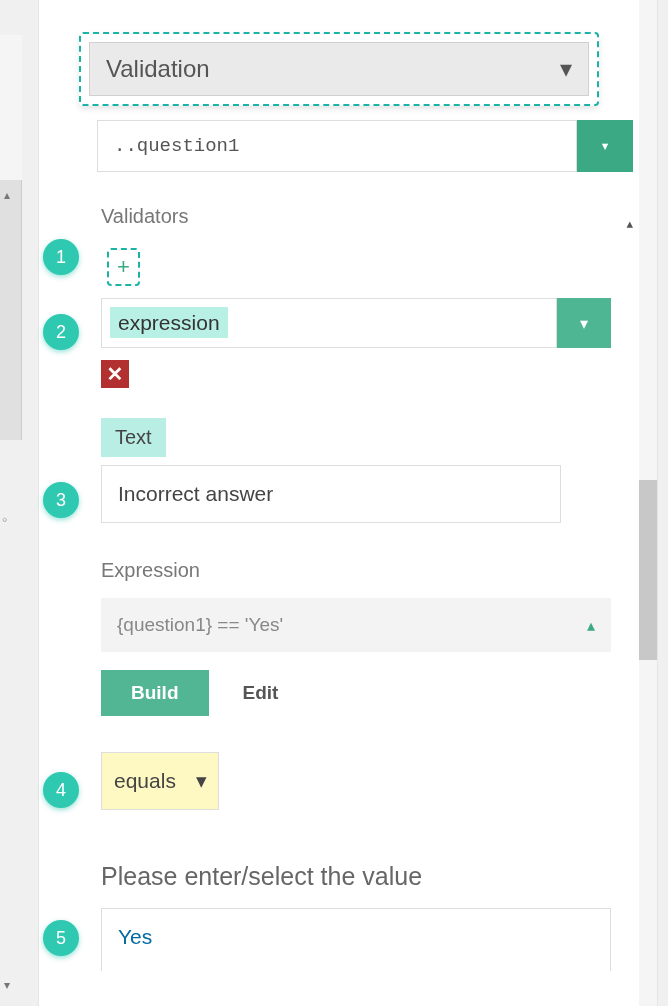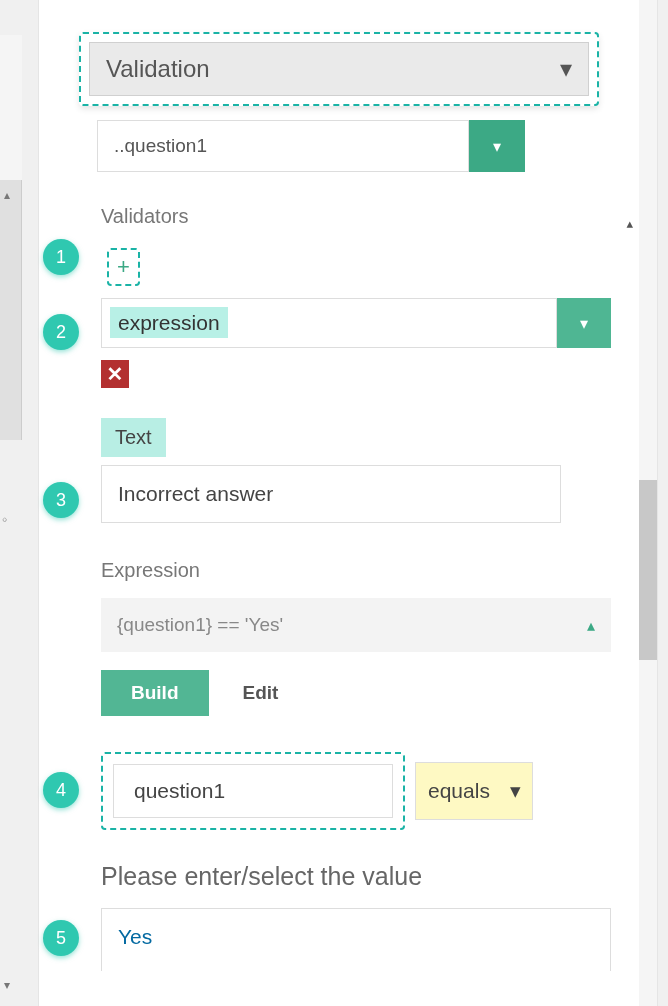--- a/index.html
+++ b/index.html
@@ -111,22 +111,23 @@
     .chev {
       font-size: 14px;
       color: #333;
     }
 
     
     .q1-row {
       position: absolute;
       left: 58px;
       top: 120px;
-      width: 428px;
-      display: flex;
+      width: 536px;
+      display: flex;
+      font-family: Liberation Mono, monospace;
     }
     .q1-input {
       flex: 1;
       border: 1px solid #ddd;
       padding: 14px 16px;
       font-size: 19px;
       color: #555;
       background: #fff;
     }
     .q1-btn {
@@ -404,23 +405,20 @@
   <div class="expression-box">
     <span class="code">{question1} == 'Yes'</span>
     <span class="up">▴</span>
   </div>
   <div class="build-row">
     <div class="build-btn">Build</div>
     <div class="edit-btn">Edit</div>
   </div>
 
   <div class="q1-cond-row">
-    <div class="q1-cond-wrap">
-      <div class="q1-cond-input">question1</div>
-    </div>
     <div class="equals-select">
       <span>equals</span>
       <span>▾</span>
     </div>
   </div>
 
   <div class="please-label">Please enter/select the value</div>
   <div class="yes-input">Yes</div>
 </div>
 

